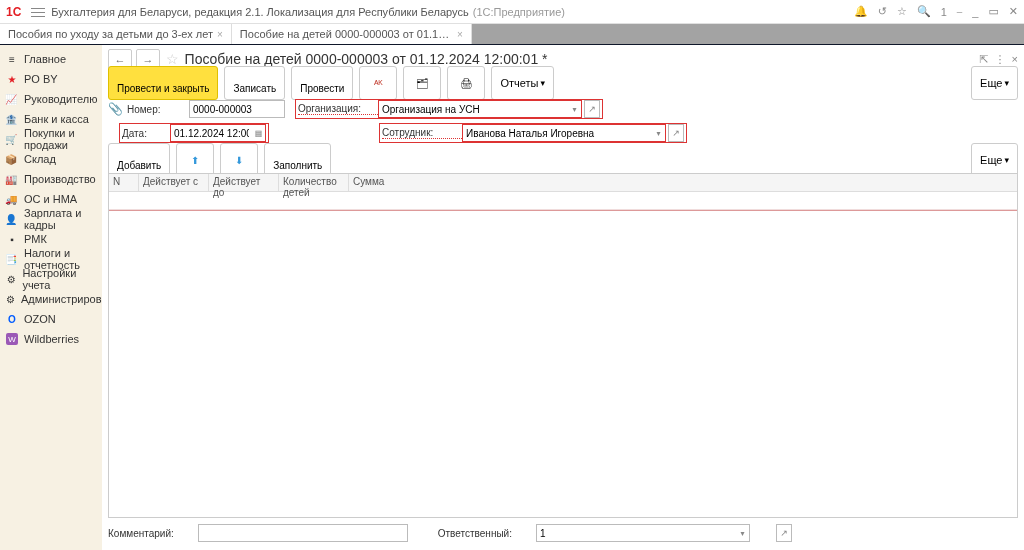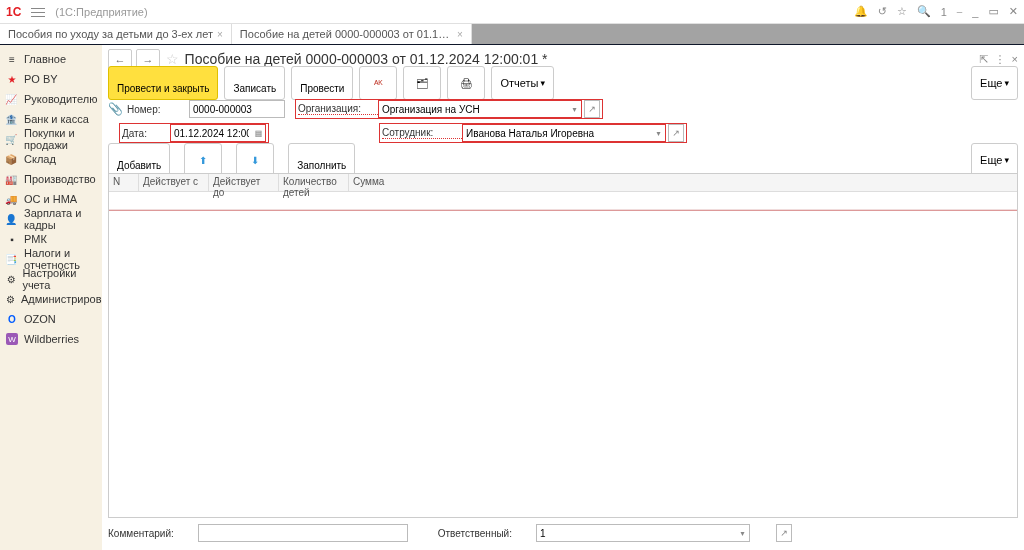--- a/index.html
+++ b/index.html
@@ -38,38 +38,39 @@
 .fld-group { display:flex; align-items:center; }
 .lbl { width:62px; font-size:10px; color:#333; }
 .inp-wrap { display:flex; align-items:center; }
 .inp { height:18px; border:1px solid #bbb; padding:0 3px; font-size:10px; background:#fff; }
 .inp-red { border:1px solid #d33; }
 .lbl-red-underline { border-bottom: 1px dotted #d33; }
 .hilite-box { border:1px solid #d33; padding: 0 2px; height:20px; display:flex; }
 .dd-btn { width:14px; height:18px; border:1px solid #bbb; border-left:none; background:#fff; cursor:pointer; font-size:8px; display:inline-flex; align-items:center; justify-content:center; color:#888; }
 .ext-btn { width:16px; height:18px; border:1px solid #bbb; background:#fff; cursor:pointer; font-size:9px; margin-left:2px; display:inline-flex; align-items:center; justify-content:center; color:#888; }
 .clip-icon { font-size:12px; color:#888; margin-right:4px; cursor:pointer; }
-.toolbar2 { display:flex; align-items:center; gap:14px; height:26px; margin-top:4px; }
+.toolbar2 { display:flex; align-items:center; gap:6px; height:26px; margin-top:4px; }
 .table-wrap { flex:1; border:1px solid #ccc; margin-top:0; background:#fff; position:relative; }
 .thead { display:flex; height:18px; background:#f5f5f5; border-bottom:1px solid #ddd; }
 .th { border-right:1px solid #ddd; font-size:10px; color:#555; padding:2px 4px; }
 .tbody { height:18px; border-bottom:1px solid #f0dcdc; }
 .hr-red { height:1px; background:#d99; }
 .footer { display:flex; align-items:center; gap:24px; height:22px; margin-top:4px; }
 .footer .lbl { width:auto; }
 .arrow { font-size:9px; }
 </style>
 </head>
 <body>
 
 <div class="topbar">
   <span class="logo">1С</span>
   <span class="burger-icon">
       <span></span>
     </span>
+  <span class="topbar-title">Бухгалтерия для Беларуси, редакция 2.1. Локализация для Республики Беларусь</span>
   <span class="topbar-sub">(1С:Предприятие)</span>
   <div class="topbar-right">
     <span>🔔</span>
     <span>↺</span>
     <span>☆</span>
     <span>🔍</span>
     <span>1</span>
     <span>⎯</span>
     <span>_</span>
     <span>▭</span>

